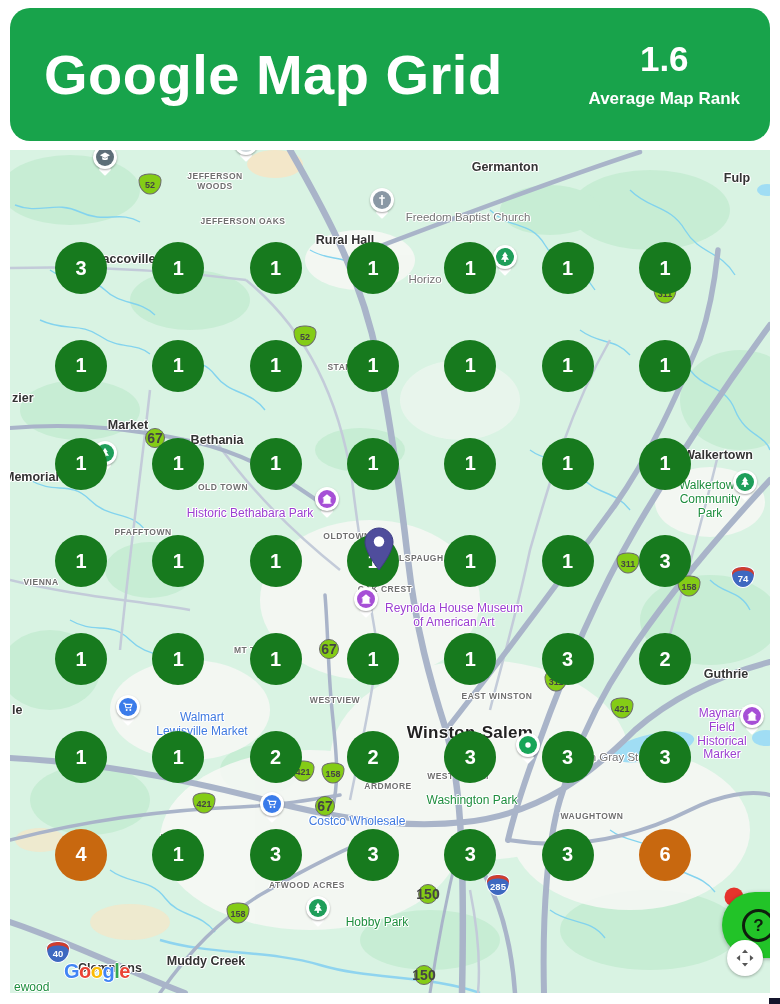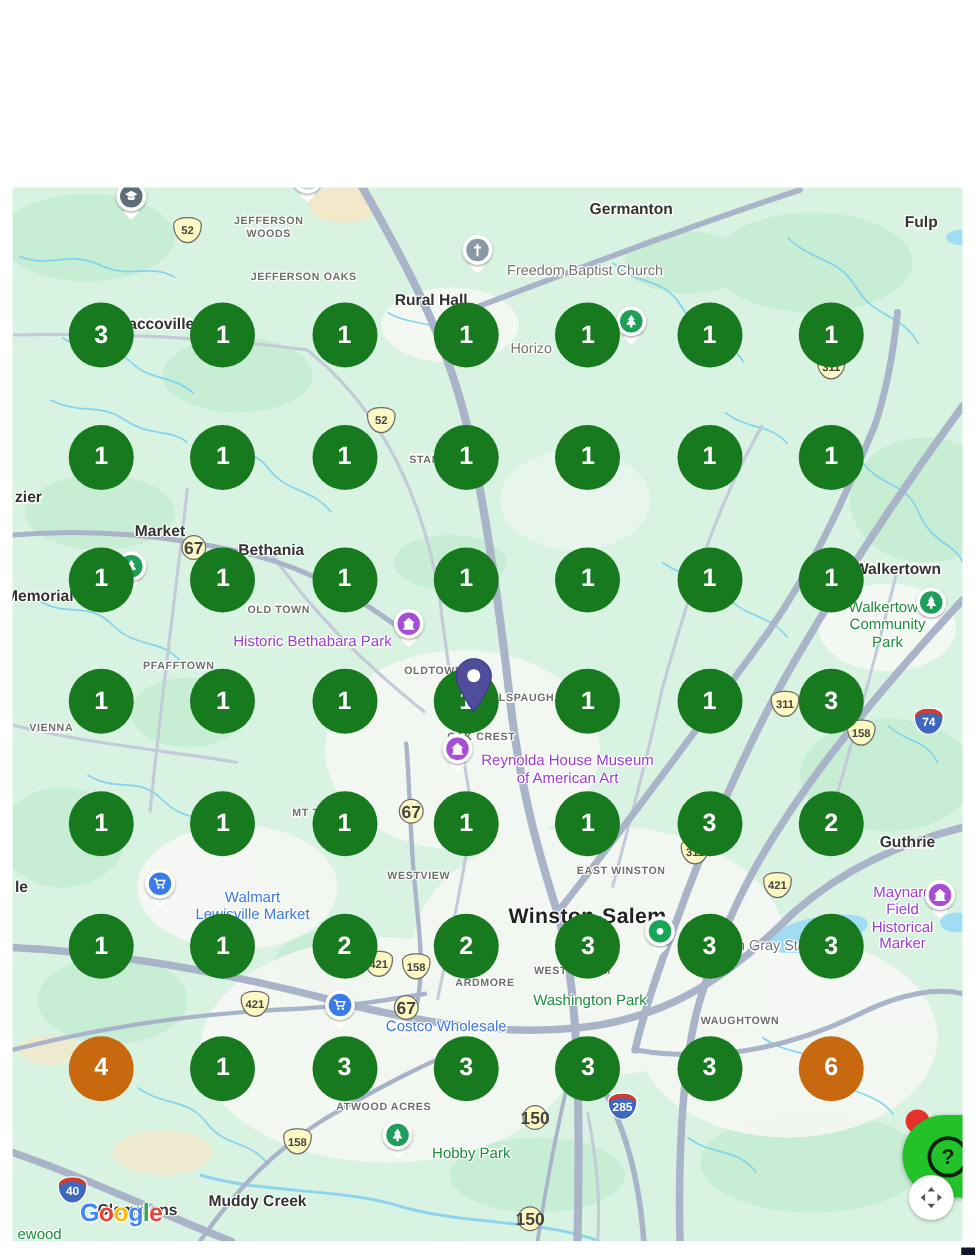--- a/index.html
+++ b/index.html
@@ -24,21 +24,21 @@
   .lbl-town{font-size:12.5px;font-weight:bold;color:#333;}
   .lbl-city{font-size:17px;font-weight:bold;color:#222;letter-spacing:.3px;}
   .lbl-hood{font-size:8.5px;font-weight:bold;color:#6f6f6f;letter-spacing:.5px;}
   .lbl-gray{font-size:11.5px;color:#757575;}
   .lbl-purple{font-size:12px;color:#9b3fd1;}
   .lbl-blue{font-size:12px;color:#3f7ae0;}
   .lbl-green{font-size:12px;color:#1e8e3e;}
 
   
   .shield{position:absolute;transform:translate(-50%,-50%);display:flex;align-items:center;justify-content:center;
-          font-weight:bold;color:#444;background:#fef9c3;}
+          font-weight:bold;color:#444;background:#84cc16;}
   .shield-us{width:21px;height:19px;font-size:9px;border:1.5px solid #6b6b6b;
              border-radius:45% 45% 50% 50% / 30% 30% 68% 68%;}
   .shield-nc{width:18px;height:18px;font-size:14px;border:1.5px solid #6b6b6b;border-radius:50%;}
   .shield-i{width:22px;height:20px;font-size:9.5px;color:#fff;background:#3e68c0;border:1px solid #fff;
             border-radius:45% 45% 50% 50% / 32% 32% 66% 66%;box-shadow:inset 0 3.5px 0 #cf3d2f;}
   .shield-i span{margin-top:3px;}
 
   
   .poi-pin{position:absolute;width:24px;height:30px;transform:translate(-50%,-90%);}
   .pin-tail{position:absolute;left:50%;bottom:1px;width:9px;height:9px;background:#fff;
@@ -68,20 +68,27 @@
   .attribution span{text-shadow:0 0 2px #fff;}
   .g-logo{position:absolute;left:44px;top:810px;font-size:20px;font-weight:bold;letter-spacing:-.5px;
           text-shadow:-1px 0 #fff,1px 0 #fff,0 -1px #fff,0 1px #fff;margin-left:10px;}
   .corner-chip{position:absolute;left:769px;top:998px;width:11px;height:6px;background:#15152c;}
 </style>
 </head>
 <body>
 
 <div class="page">
 
+  <div class="header" style="background: rgb(24, 163, 75);">
+    <div class="header-title">Google Map Grid</div>
+    <div class="header-rank">
+      <div class="rank-value">1.6</div>
+      <div class="rank-label">Average Map Rank</div>
+    </div>
+  </div>
 
   <div class="map" id="map">
     <svg class="terrain" width="760" height="843" viewBox="0 0 760 843">
       <rect x="0" y="0" width="760" height="843" fill="#d9f3e3"></rect>
 
       <g fill="#c7edd4">
         <ellipse cx="60" cy="40" rx="70" ry="35"></ellipse>
           <ellipse cx="180" cy="150" rx="60" ry="30"></ellipse>
         <ellipse cx="640" cy="60" rx="80" ry="40"></ellipse>
           <ellipse cx="730" cy="250" rx="60" ry="50"></ellipse>

